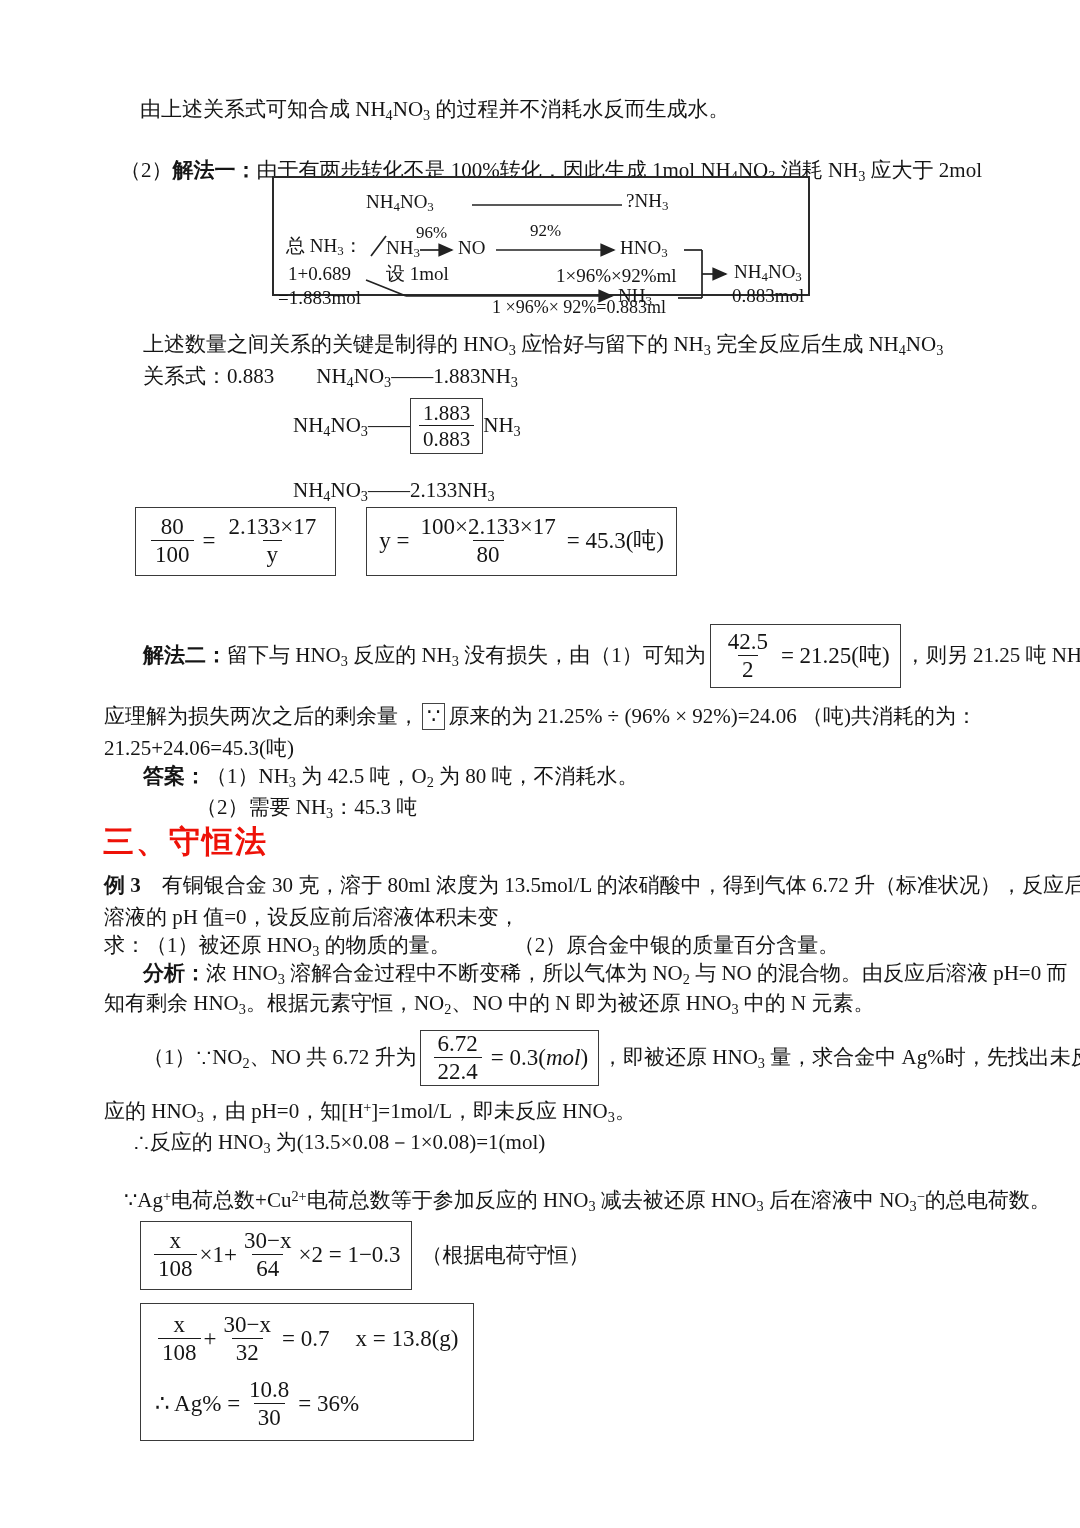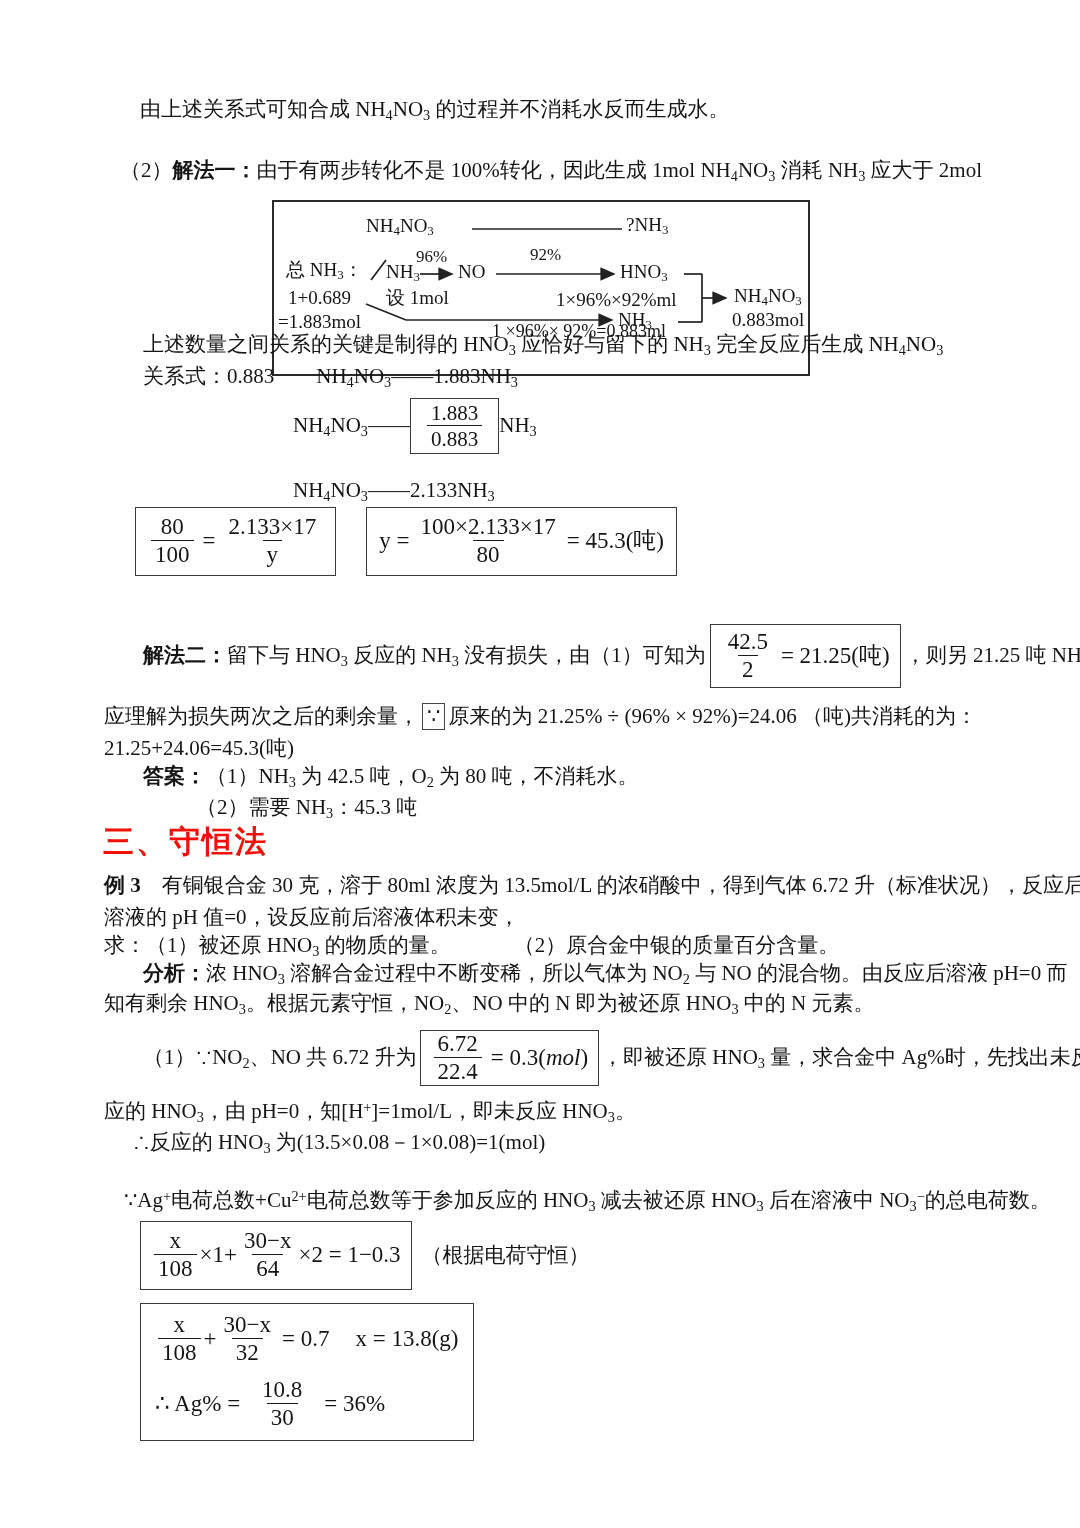--- a/index.html
+++ b/index.html
@@ -28,21 +28,21 @@
 <body>
 
 <div class="page">
 
   <div class="abs" style="left:140px;top:96px">由上述关系式可知合成 NH<sub>4</sub>NO<sub>3</sub> 的过程并不消耗水反而生成水。</div>
 
   <div class="abs" style="left:120px;top:157px">
     <span>（2）</span><span class="bold">解法一：</span><span>由于有两步转化不是 100%转化，因此生成 1mol NH<sub>4</sub>NO<sub>3</sub> 消耗 NH<sub>3</sub> 应大于 2mol</span>
   </div>
 
-  <div class="diagram" style="left:272px;top:200px;width:538px;height:176px">
+  <div class="diagram" style="left:272px;top:176px;width:538px;height:120px">
     <svg width="538" height="140" viewBox="0 0 538 140">
       <defs>
         <marker id="ah" markerWidth="11" markerHeight="9" refX="8" refY="4" orient="auto">
           <path d="M0,0 L9,4 L0,8 z" fill="#222"></path>
         </marker>
       </defs>
       <line x1="198" y1="27" x2="348" y2="27" stroke="#222" stroke-width="1.7"></line>
       <line x1="97" y1="78" x2="112" y2="58" stroke="#222" stroke-width="1.7"></line>
       <line x1="146" y1="72" x2="178" y2="72" stroke="#222" stroke-width="1.7" marker-end="url(#ah)"></line>
       <line x1="222" y1="72" x2="340" y2="72" stroke="#222" stroke-width="1.7" marker-end="url(#ah)"></line>
@@ -69,21 +69,21 @@
     <span class="d" style="left:460px;top:84px">NH<sub>4</sub>NO<sub>3</sub></span>
     <span class="d" style="left:458px;top:108px">0.883mol</span>
     <span class="d" style="left:218px;top:120px;font-size:18px">1 ×96%× 92%=0.883ml</span>
   </div>
 
   <div class="abs" style="left:143px;top:331px">上述数量之间关系的关键是制得的 HNO<sub>3</sub> 应恰好与留下的 NH<sub>3</sub> 完全反应后生成 NH<sub>4</sub>NO<sub>3</sub></div>
   <div class="abs" style="left:143px;top:363px">关系式：0.883　　NH<sub>4</sub>NO<sub>3</sub>——1.883NH<sub>3</sub></div>
 
   <div class="abs eqrow" style="left:293px;top:398px">
     <span>NH<sub>4</sub>NO<sub>3</sub>——</span>
-    <span class="fbox" style="padding:2px 13px">
+    <span class="fbox" style="padding:2px 5px">
       <span class="frac">
         <span class="num">1.883</span>
         <span class="den">0.883</span>
       </span>
     </span>
     <span>NH<sub>3</sub></span>
   </div>
 
   <div class="abs" style="left:293px;top:477px">NH<sub>4</sub>NO<sub>3</sub>——2.133NH<sub>3</sub></div>
 
@@ -186,21 +186,21 @@
       <span>+</span>
       <span class="frac">
         <span class="num">30−x</span>
         <span class="den">32</span>
       </span>
       <span style="margin-left:4px">= 0.7</span>
       <span style="margin-left:26px">x = 13.8(g)</span>
     </span>
     <span class="eqrow">
       <span>∴ Ag% =</span>
-      <span class="frac" style="margin:0 18px">
+      <span class="frac" style="margin:0 5px">
         <span class="num">10.8</span>
         <span class="den">30</span>
       </span>
       <span>= 36%</span>
     </span>
   </div>
 
 </div>
 
 </body></html>

